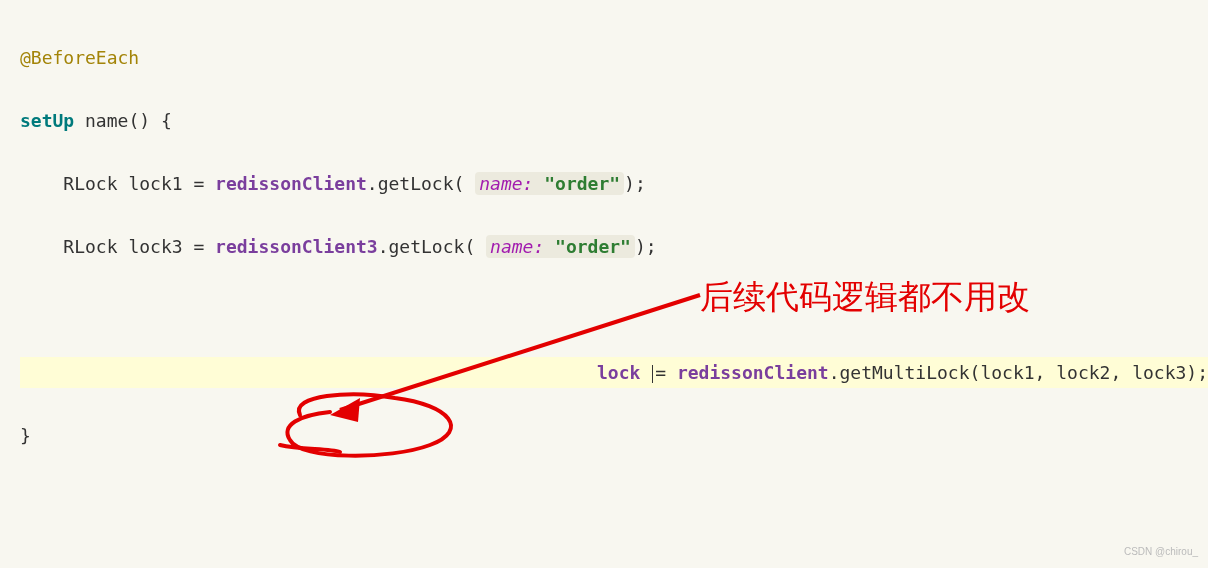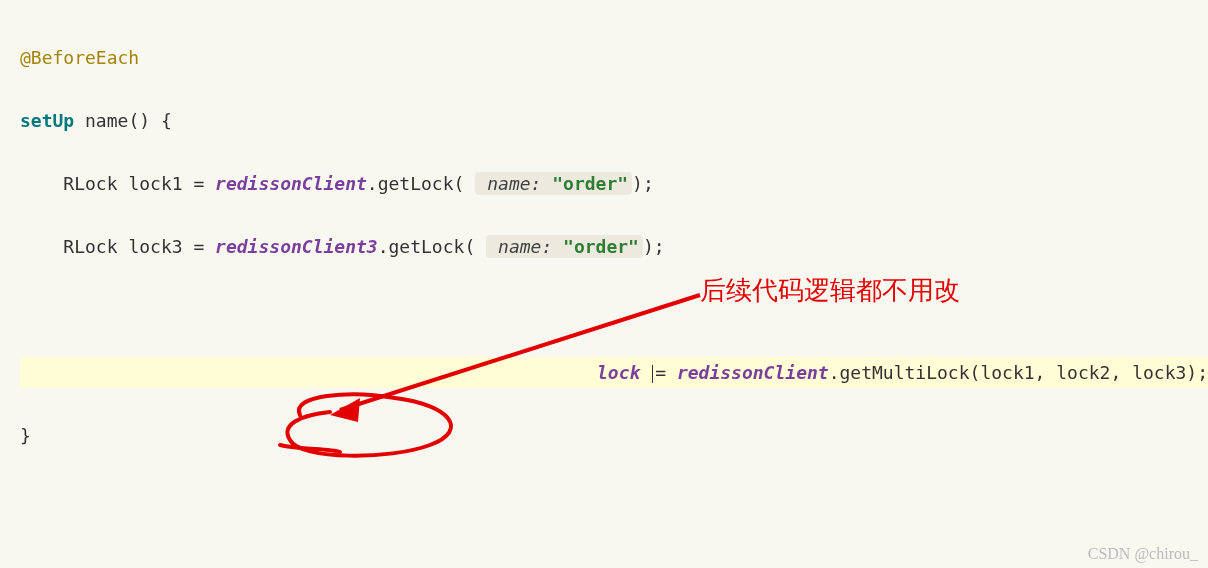--- a/index.html
+++ b/index.html
@@ -24,45 +24,45 @@
     padding: 0 0 0 0;
   }
   .hl-yellow {
     background: #fffdd6;
     display: block;
     width: 100%;
     text-align: right;
   }
   .kw { color: #007a7c; font-weight: bold; }   
   .ann { color: #a38408; text-align: center; }                     
-  .id  { color: #7a3e9d; font-weight: bold; font-style: italic; }
+  .id  { color: #7a3e9d; font-weight: bold; }
   .str { color: #2e7d32; font-weight: bold; }   
-  .hint{ color: #404040; font-style: italic; margin-left: 8px; }     
+  .hint{ color: #a21caf; font-style: italic; }     
   .hintbox { background:#eceade; padding:1px 4px; border-radius:4px; }
   .cmt { color: #999; font-style: italic; }
   .txt { color: #333; }
   .callout {
     position: absolute;
     color: #e30000;
     font-family: "SimSun","Microsoft YaHei",sans-serif;
-    font-size: 26px;
+    font-size: 33px;
     font-weight: normal;
     text-align: right;
   }
   svg.overlay {
     position: absolute;
     top: 0; left: 0;
     pointer-events: none;
   }
   .watermark {
     position: absolute;
-    bottom: 0; right: 10px;
+    bottom: 8px; right: 10px;
     color: #bbb;
-    font-size: 16px;
-    font-family: Liberation Serif, serif;
+    font-size: 10px;
+    font-family: Liberation Sans, sans-serif;
   }
   .cursor {
     display:inline-block;
     width:1px; height:18px;
     border-left:1px solid #333;
     vertical-align:middle;
     margin: 0 1px;
   }
 </style>
 </head>

